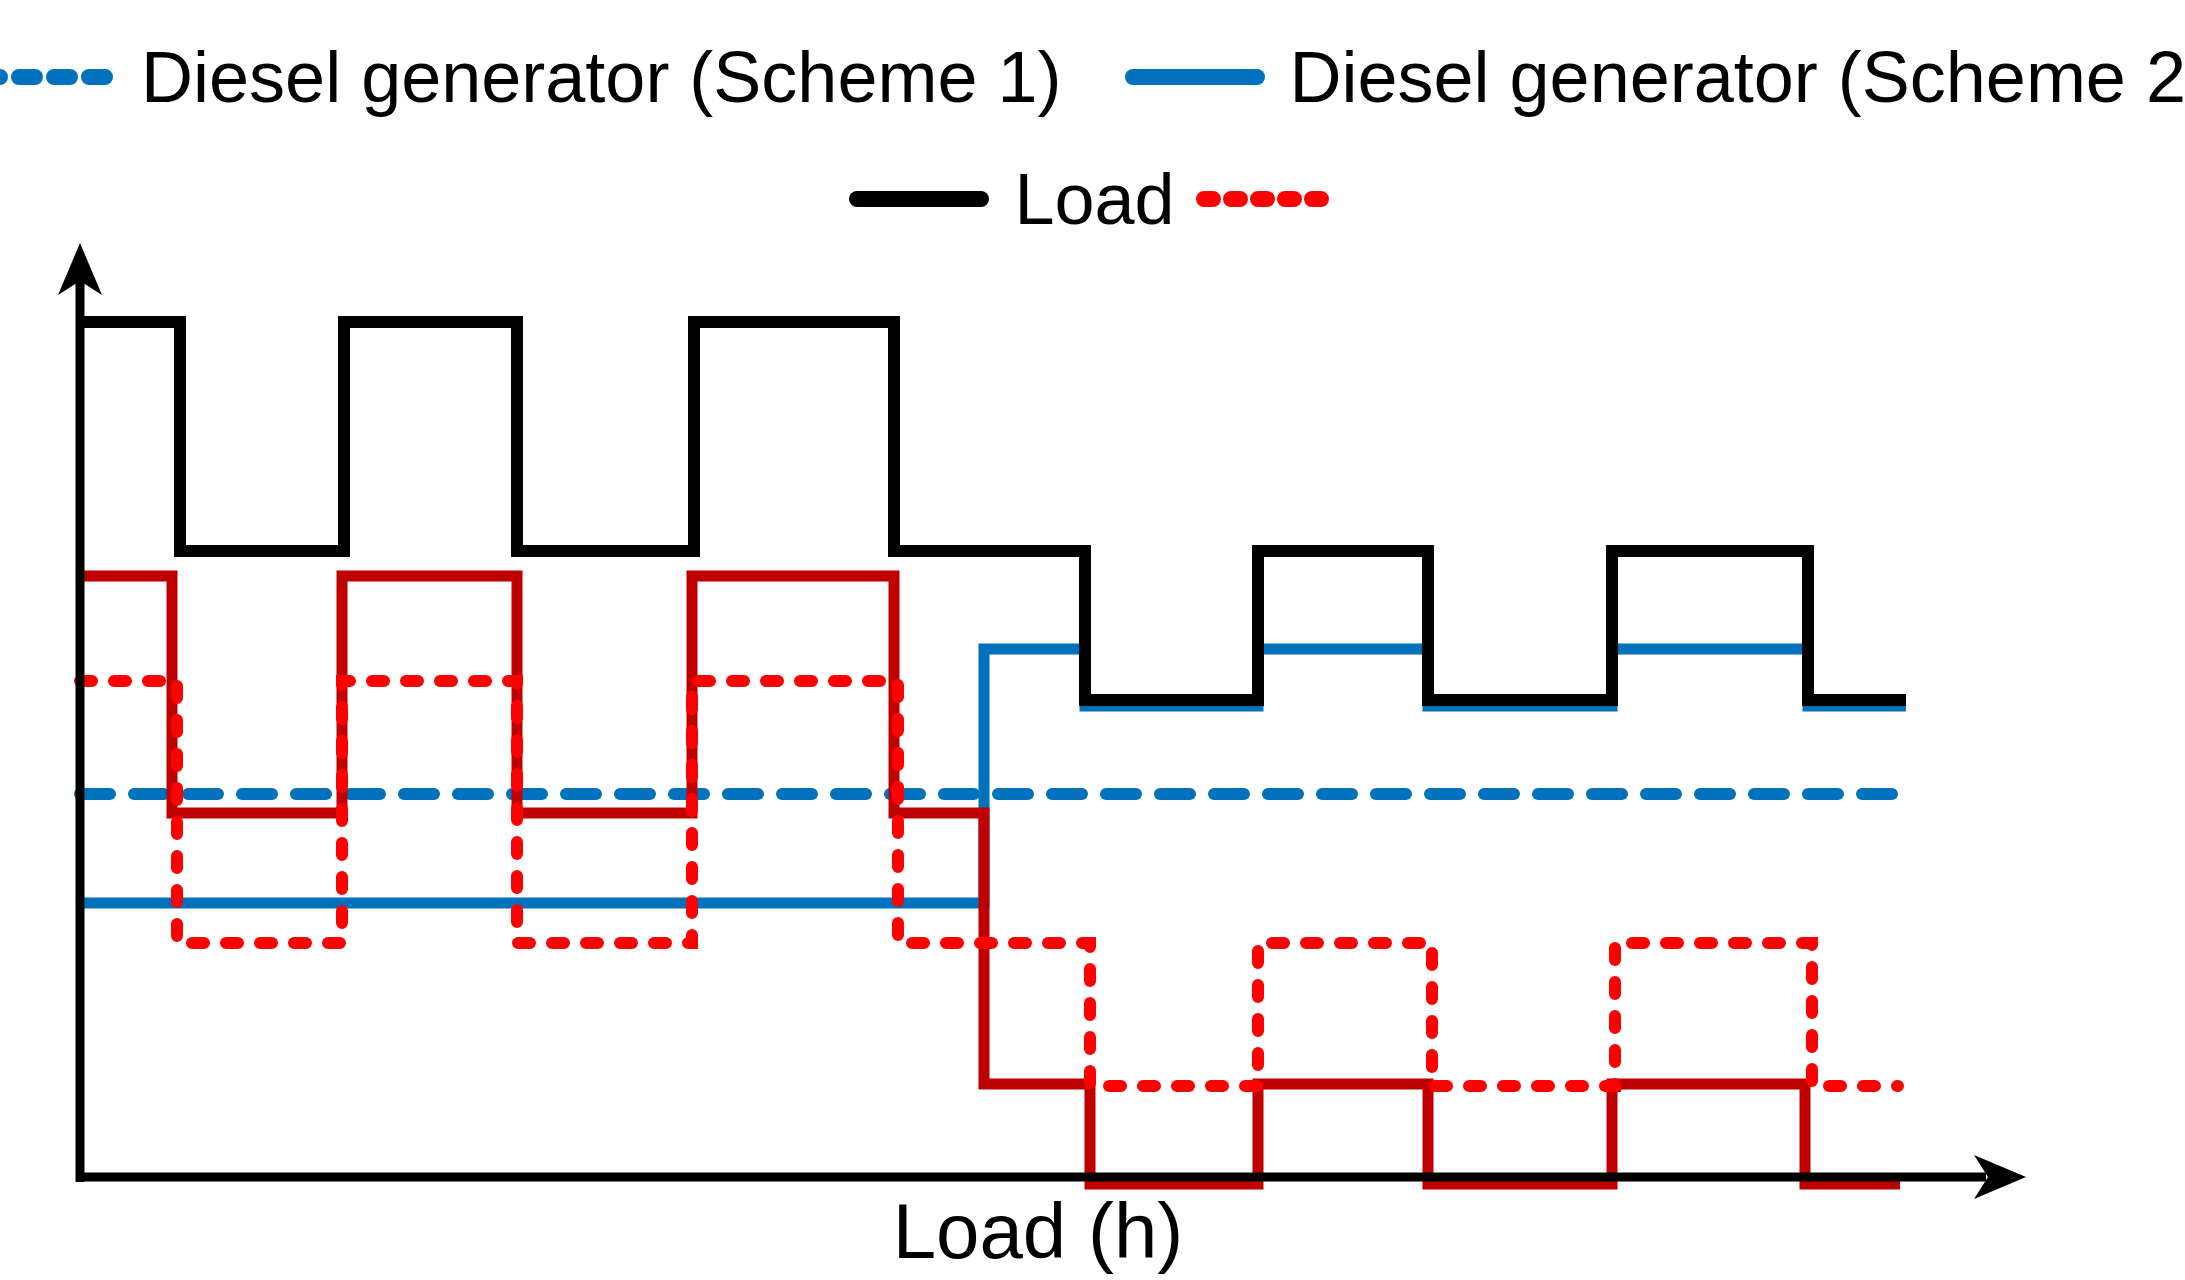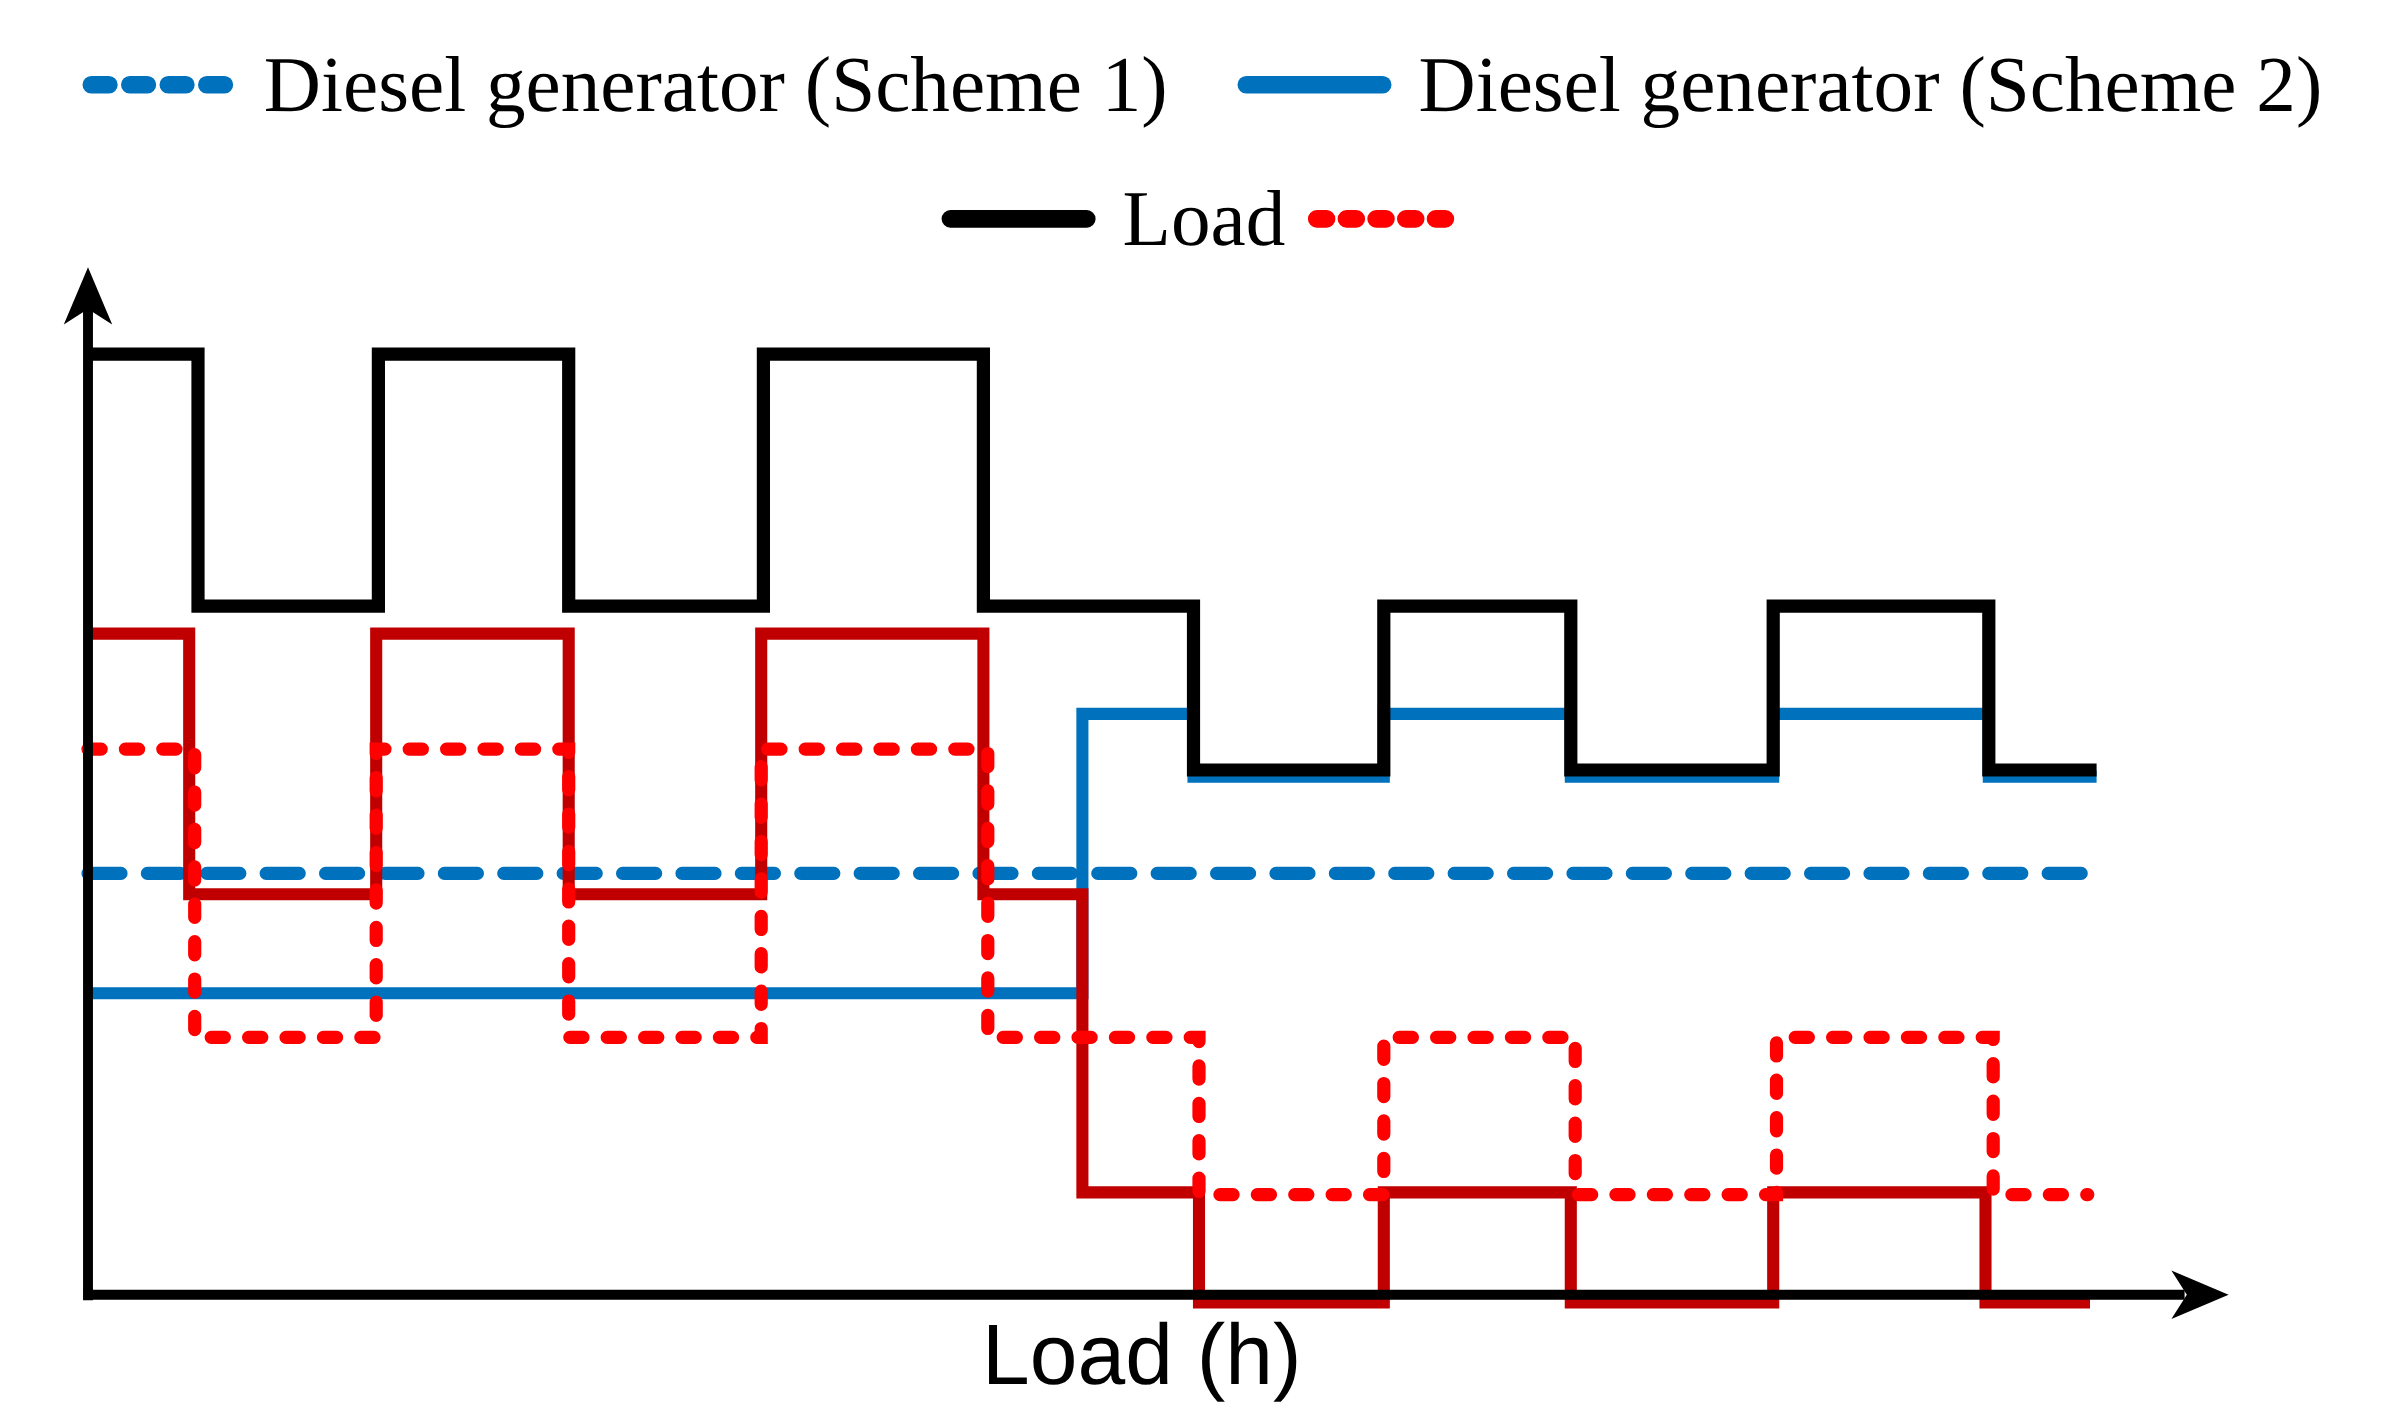--- a/index.html
+++ b/index.html
@@ -6,21 +6,21 @@
   #figure{
     position:relative;
     width:2185px;height:1280px;
     background:#ffffff;
     overflow:hidden;
     font-family:"Liberation Sans", sans-serif;
     color:#000;
   }
   .legend-row{
     position:absolute;left:0;width:2185px;
-    display:flex;justify-content:center;align-items:center;font-family:Liberation Serif, serif;
+    display:flex;justify-content:center;align-items:center;
   }
   #legend-row-1{top:36px;gap:62px;}
   #legend-row-2{top:158px;gap:20px;}
   .legend-group{display:flex;align-items:center;gap:24px;}
   .legend-label{
     font-size:72px;line-height:1.15;white-space:nowrap;color:#000;
   }
   .swatch{display:inline-block;width:142px;height:20px;}
   .swatch svg{display:block;}
   #chart-svg{position:absolute;left:0;top:0;}

